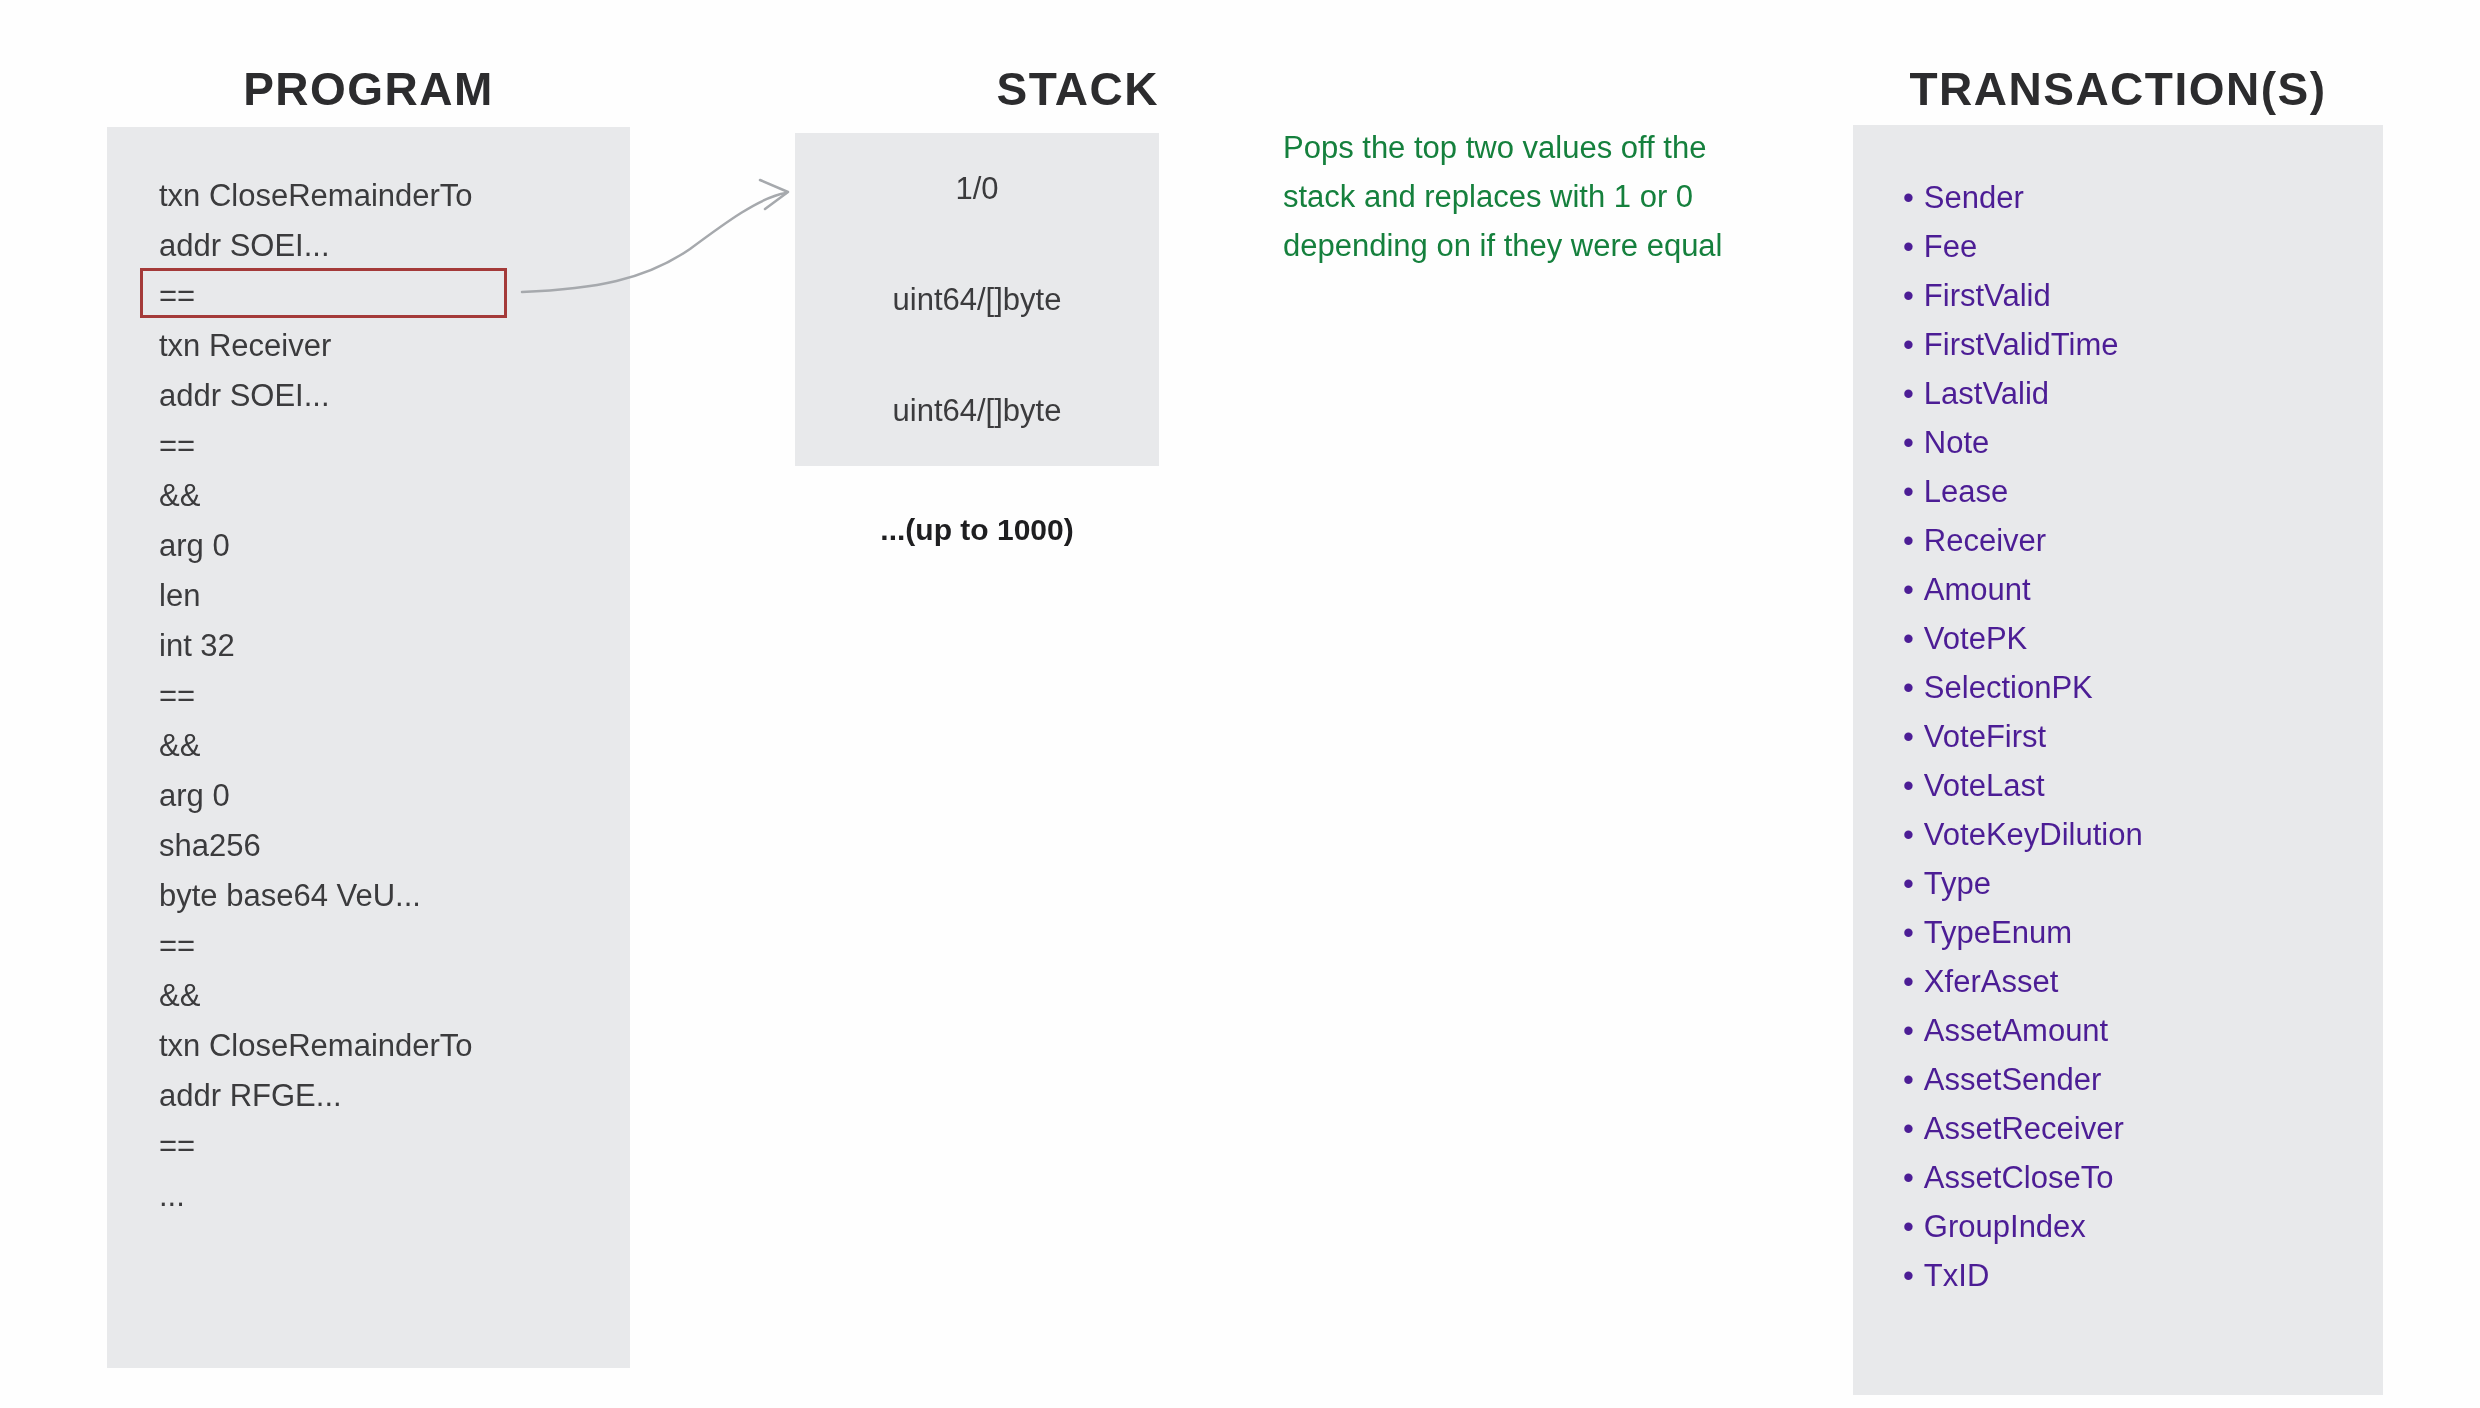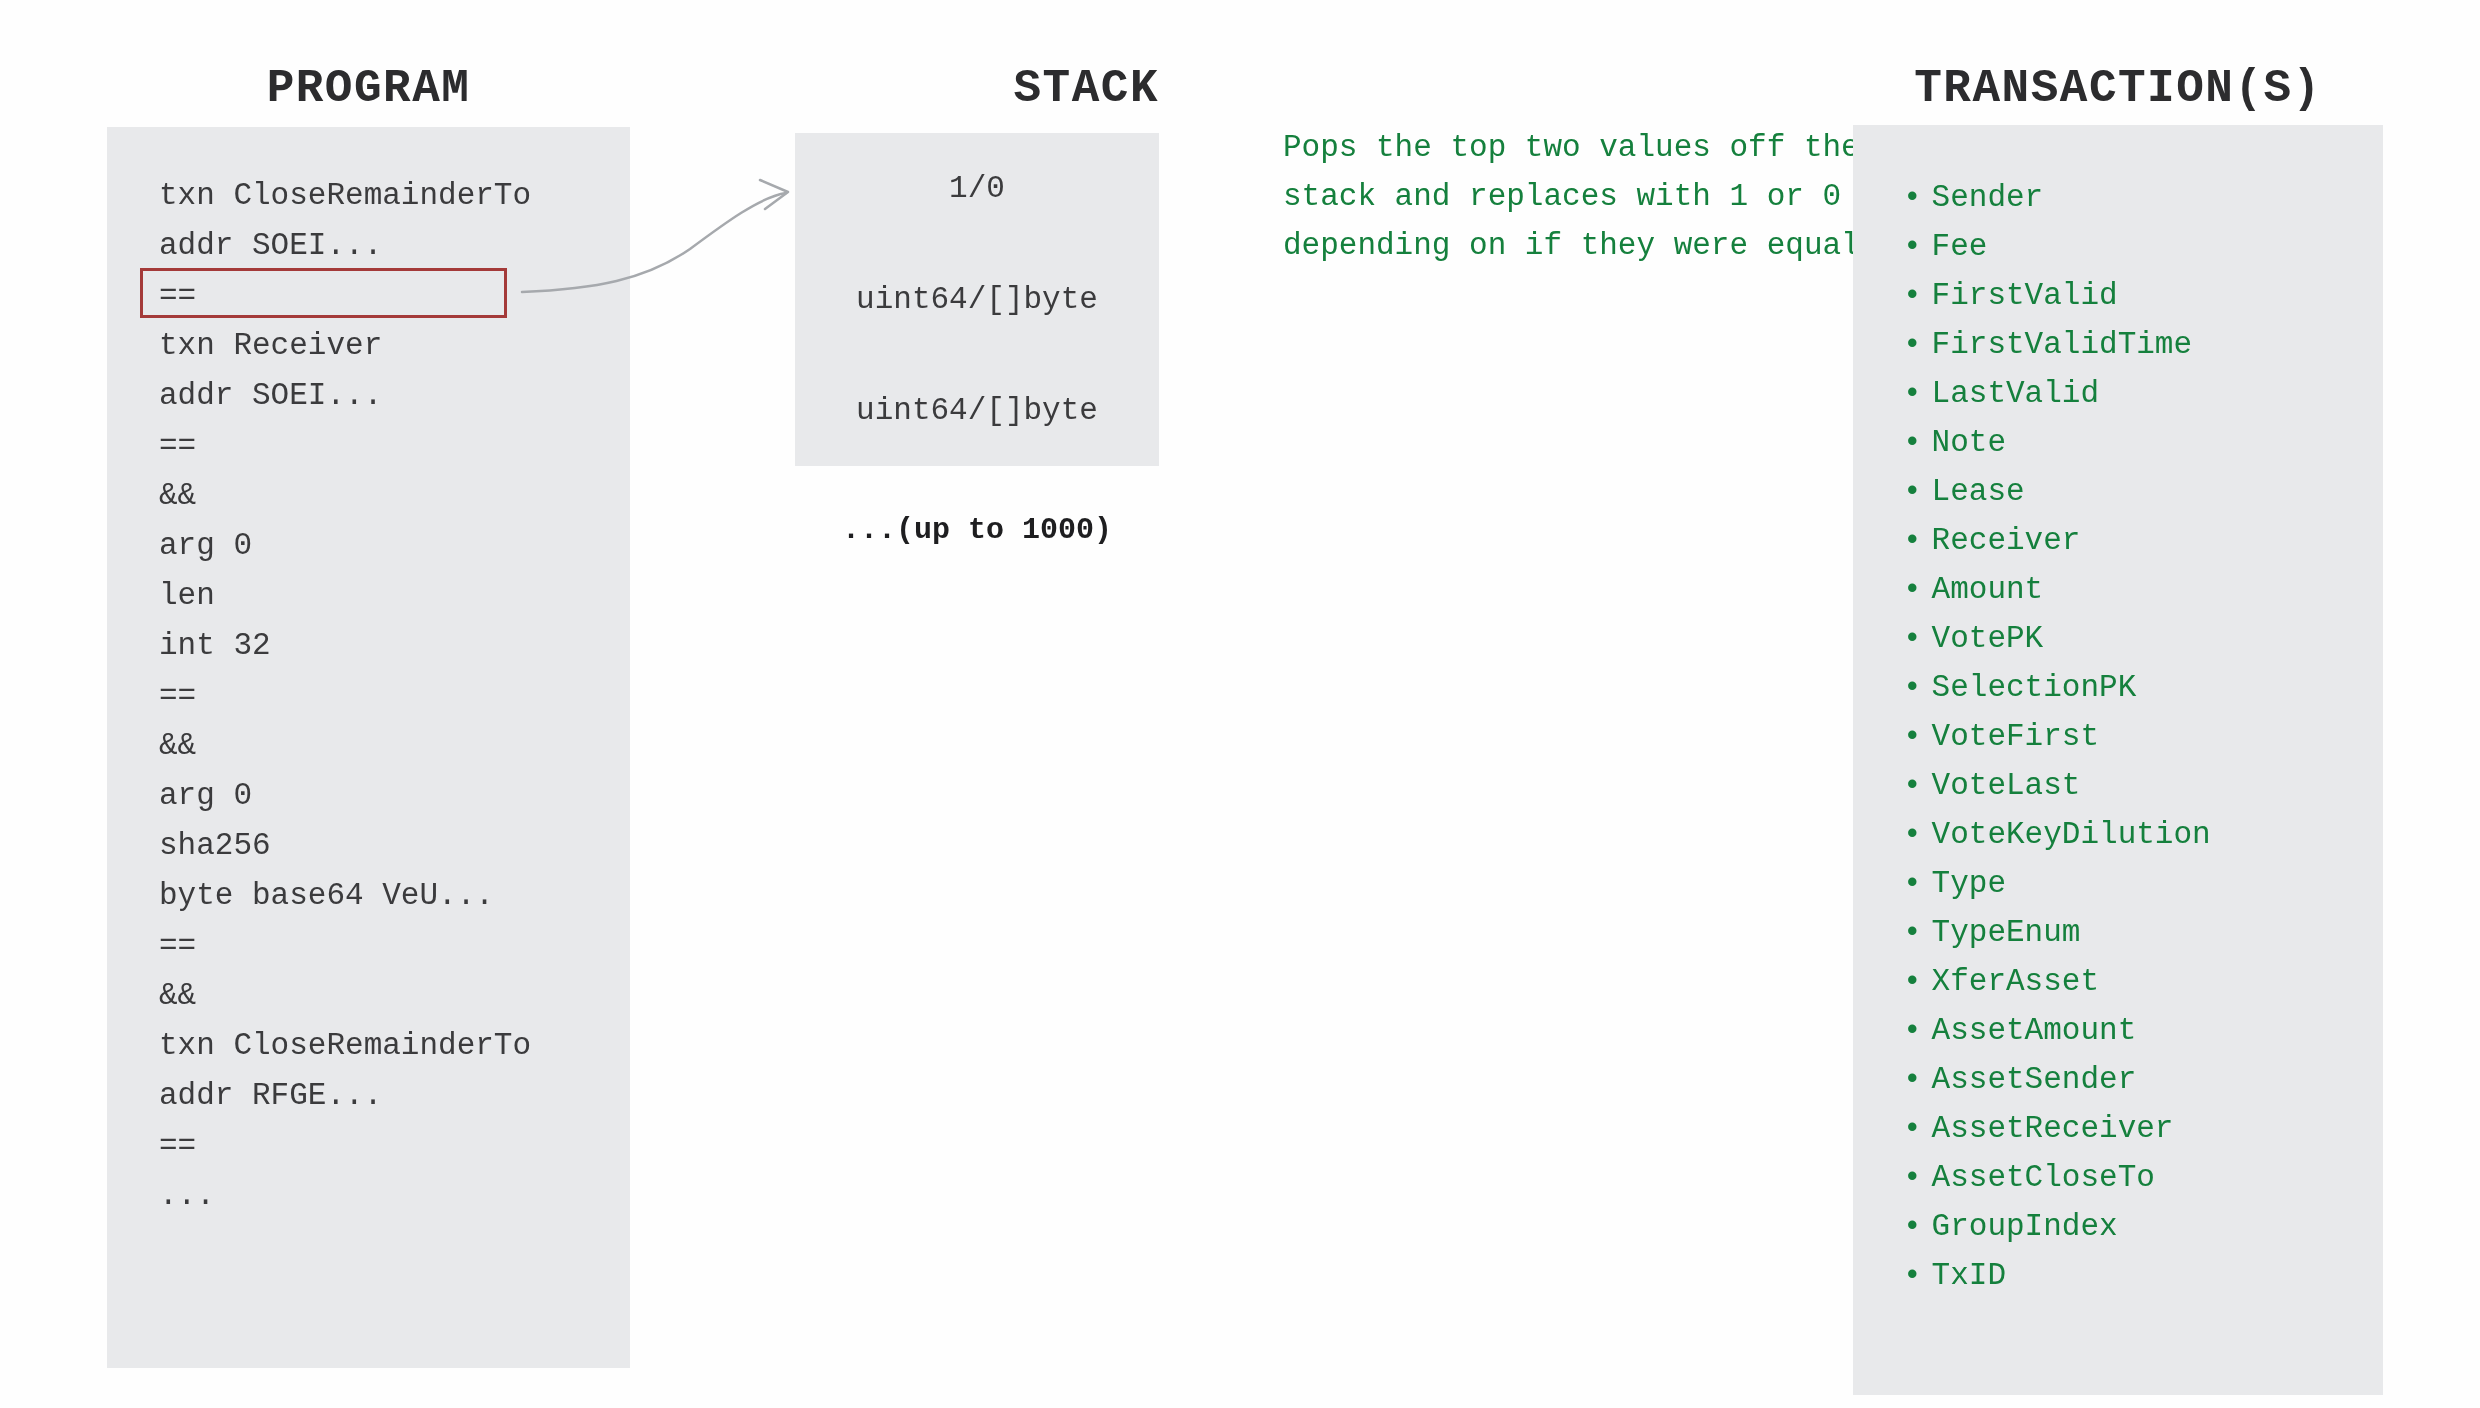--- a/index.html
+++ b/index.html
@@ -7,21 +7,20 @@
     padding: 0;
     background: #fefefe;
     font-family: "Liberation Sans", "DejaVu Sans", sans-serif;
   }
   .canvas {
     position: relative;
     width: 2480px;
     height: 1408px;
     background: #fefefe;
     overflow: hidden;
-    font-family: Liberation Mono, monospace;
   }
   .col-title {
     position: absolute;
     margin: 0;
     top: 63px;
     font-size: 46px;
     font-weight: 700;
     letter-spacing: 1.5px;
     color: #2c2c2e;
     text-align: center;
@@ -115,21 +114,21 @@
     color: #15803d;
   }
 
   .txn-list {
     padding: 48px 0 0 50px;
   }
   .txn-item {
     height: 49px;
     line-height: 49px;
     font-size: 31px;
-    color: #15803d;
+    color: #4c1d95;
     white-space: pre;
   }
   .txn-item .bullet {
     margin-right: 10px;
   }
 </style>
 </head>
 <body>
 
 <div class="canvas">

